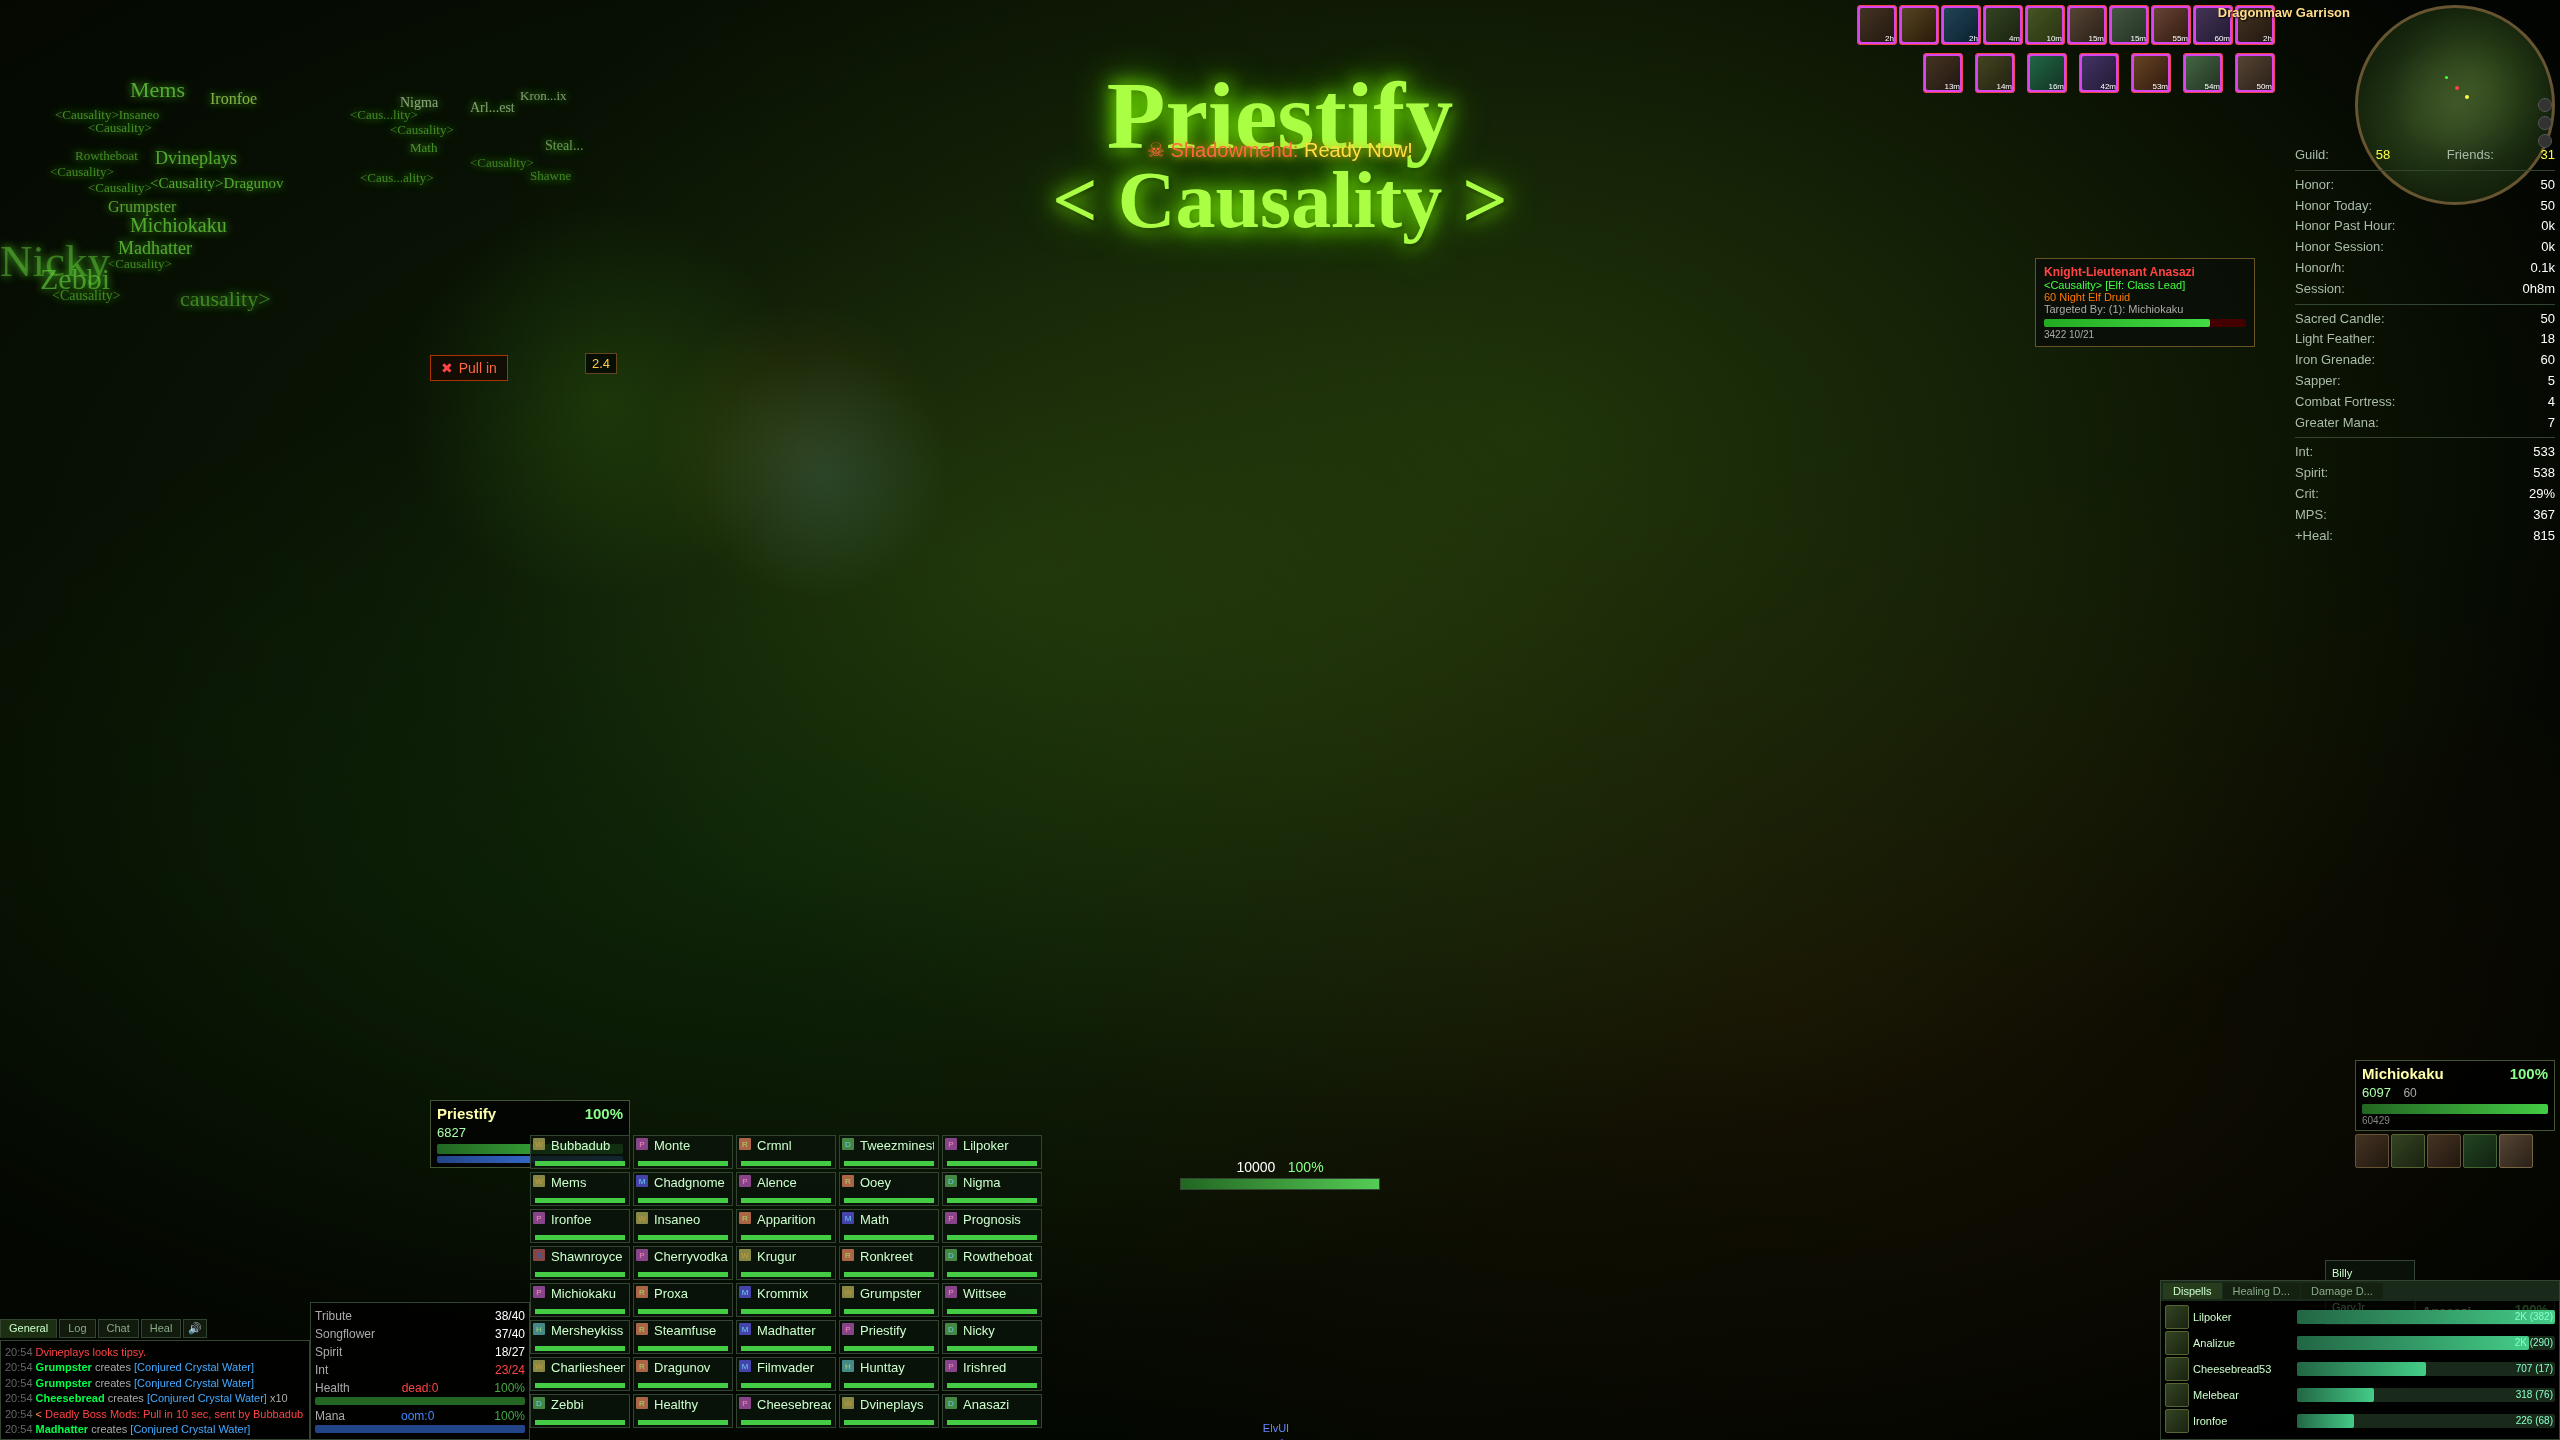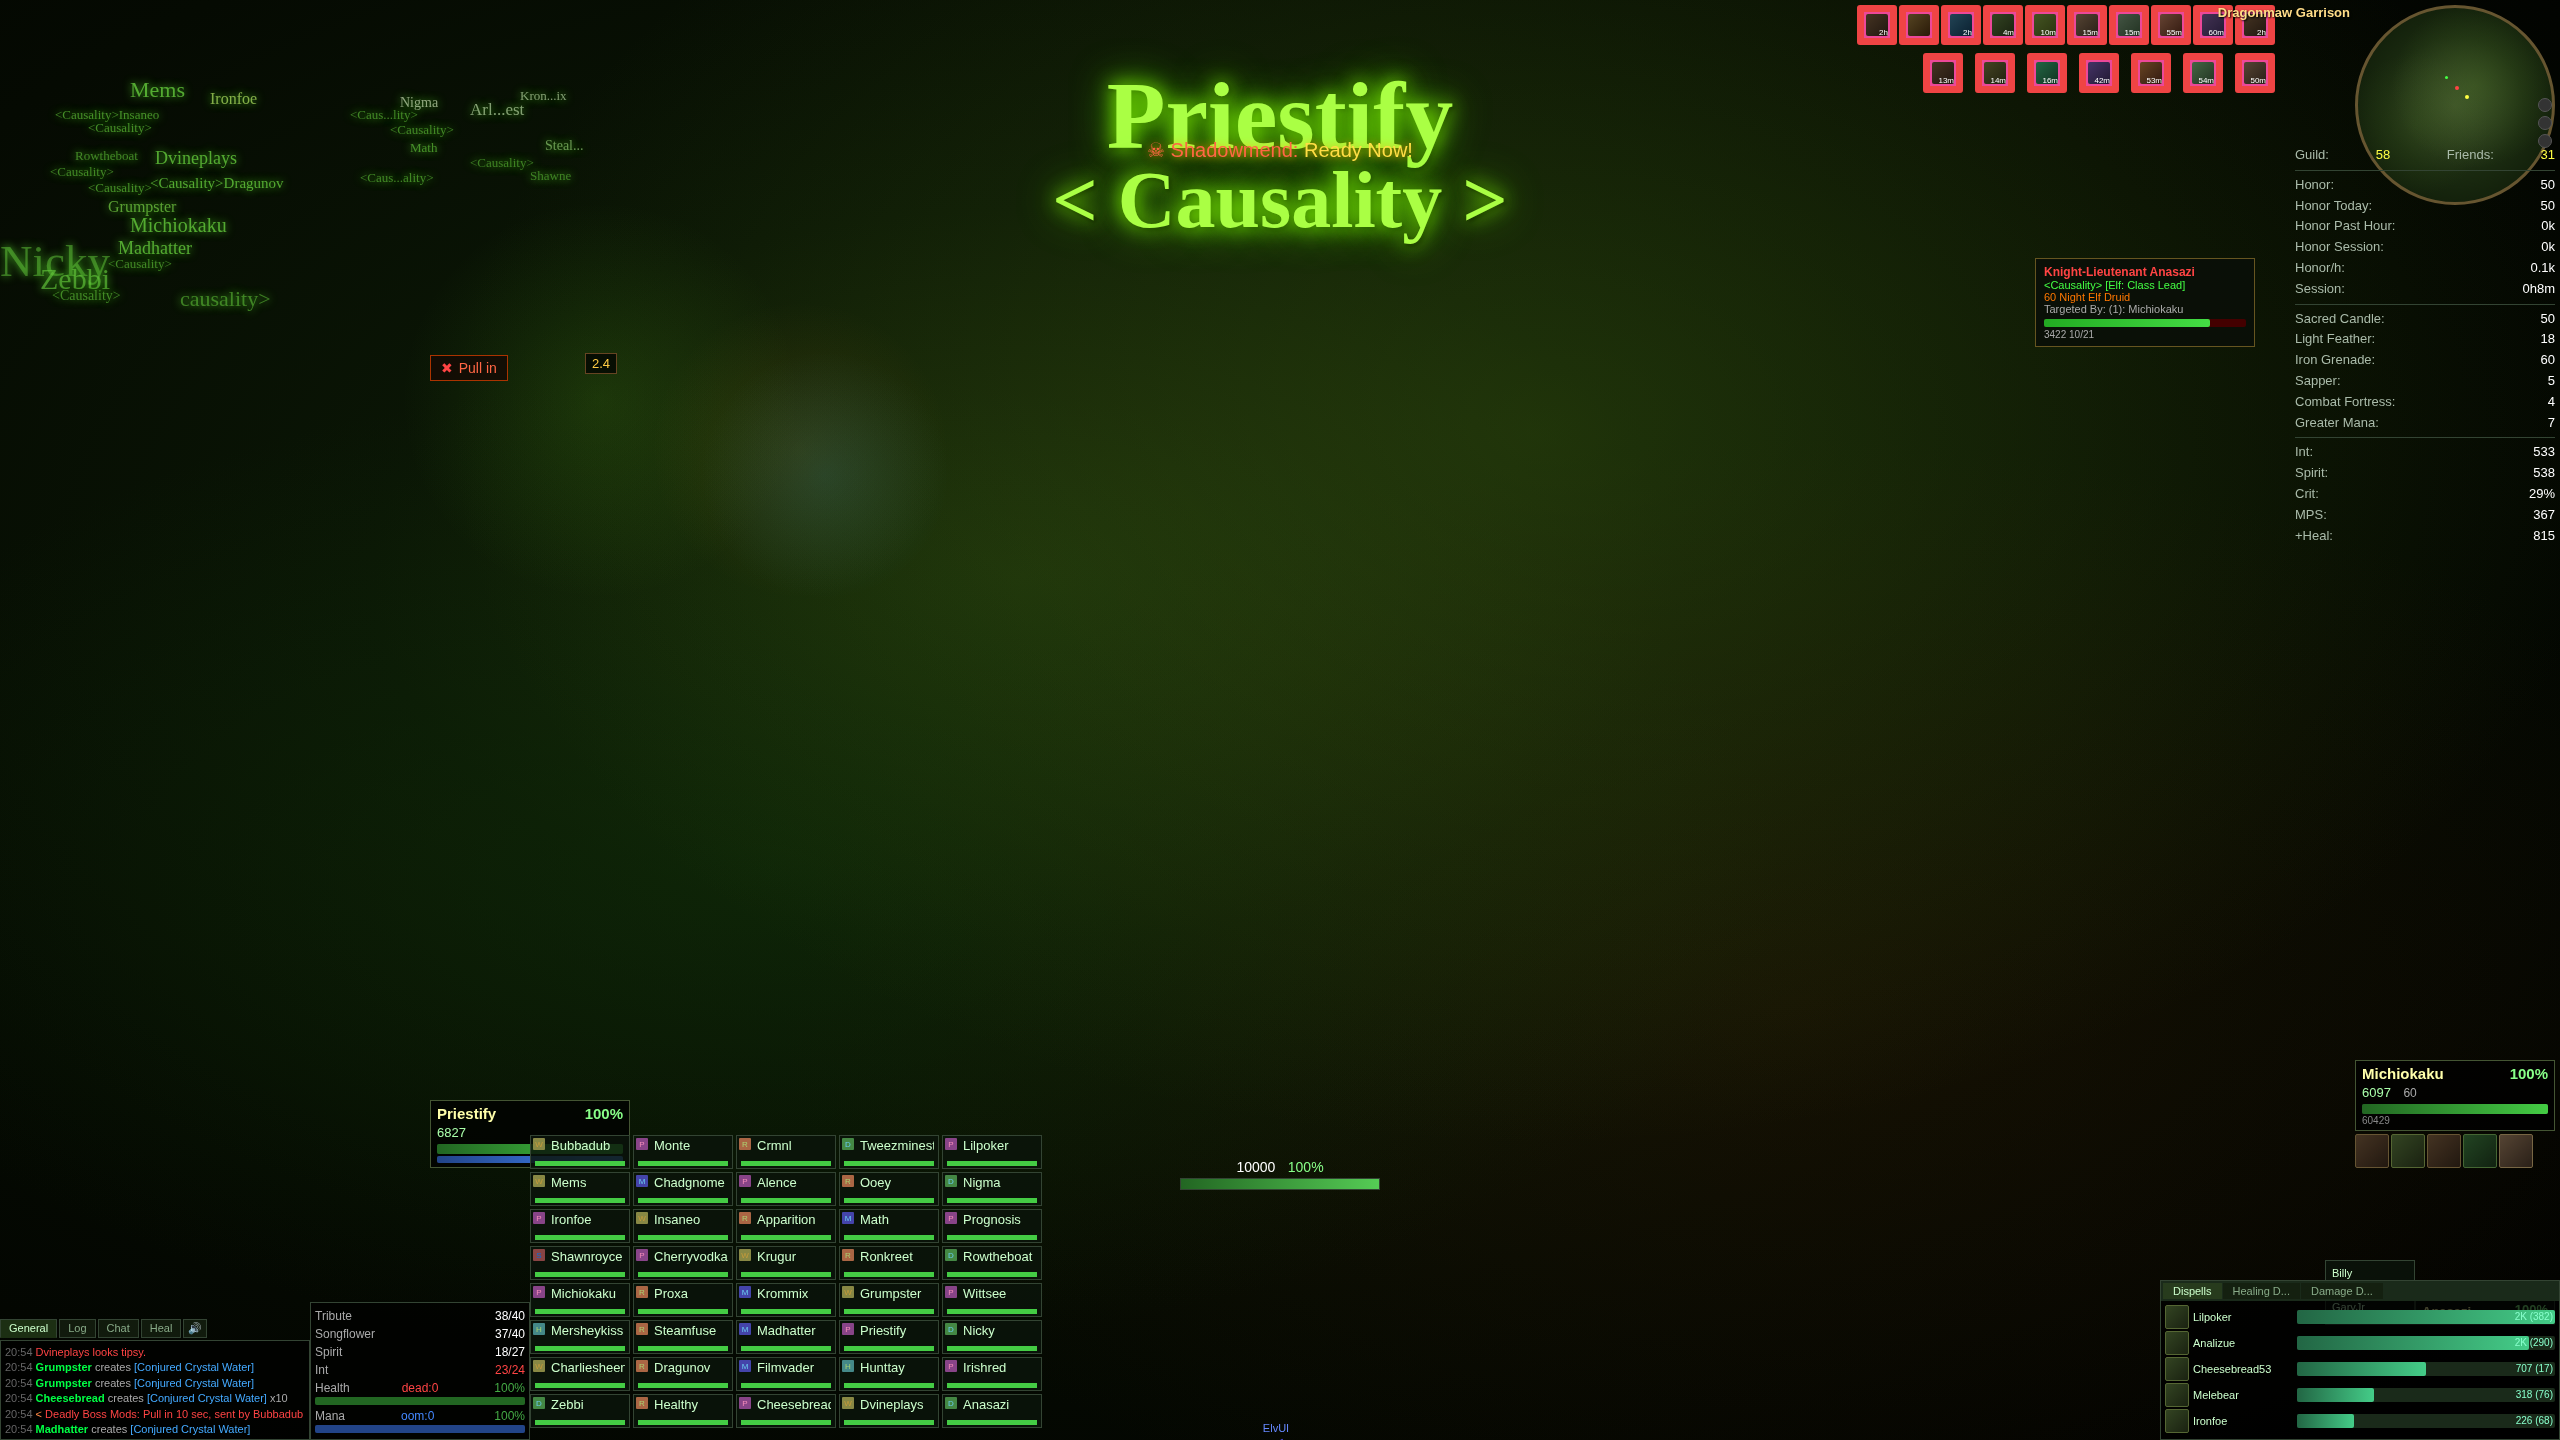--- a/index.html
+++ b/index.html
@@ -491,22 +491,22 @@
       top: 0;
       right: 280px;
       display: flex;
       gap: 2px;
       padding: 5px;
       z-index: 20;
     }
     .boss-buff {
       width: 40px;
       height: 40px;
-      background: #ec4899;
-      border: 7px solid #ef4444;
+      background: #d946ef;
+      border: 1px solid #ef4444;
       border-radius: 3px;
       cursor: pointer;
       position: relative;
     }
     .bb-inner {
       position: absolute;
       inset: 2px;
       border-radius: 2px;
       background: linear-gradient(135deg, #443322, #221810);
     }
@@ -543,21 +543,21 @@
   <span class="floating-text" style="top:238px;left:118px;font-size:18px;">Madhatter</span>
   <span class="floating-text" style="top:256px;left:108px;font-size:13px;color:rgba(100,200,60,0.6);">&lt;Causality&gt;</span>
   <span class="floating-text" style="top:235px;left:0;font-size:45px;color:rgba(100,200,60,0.5);">Nicky</span>
   <span class="floating-text" style="top:262px;left:40px;font-size:30px;color:rgba(100,200,60,0.65);">Zebbi</span>
   <span class="floating-text" style="top:288px;left:52px;font-size:14px;color:rgba(100,200,60,0.6);">&lt;Causality&gt;</span>
   <span class="floating-text" style="top:286px;left:180px;font-size:22px;color:rgba(100,200,60,0.55);text-align:right;">causality&gt;</span>
 </div>
 
 <div style="position:absolute;top:0;left:350px;width:700px;pointer-events:none;z-index:5;">
   <span class="floating-text" style="top:95px;left:50px;font-size:14px;color:rgba(200,220,180,0.7);">Nigma</span>
-  <span class="floating-text" style="top:100px;left:120px;font-size:17px;color:rgba(180,210,160,0.7);">Arl...est</span>
+  <span class="floating-text" style="top:100px;left:120px;font-size:14px;color:rgba(180,210,160,0.7);">Arl...est</span>
   <span class="floating-text" style="top:88px;left:170px;font-size:13px;color:rgba(180,210,160,0.7);">Kron...ix</span>
   <span class="floating-text" style="top:140px;left:60px;font-size:13px;color:rgba(100,200,60,0.65);">Math</span>
   <span class="floating-text" style="top:155px;left:120px;font-size:13px;color:rgba(100,200,60,0.55);">&lt;Causality&gt;</span>
   <span class="floating-text" style="top:107px;left:0;font-size:13px;color:rgba(100,200,60,0.6);">&lt;Caus...lity&gt;</span>
   <span class="floating-text" style="top:122px;left:40px;font-size:13px;color:rgba(100,200,60,0.6);">&lt;Causality&gt;</span>
   <span class="floating-text" style="top:170px;left:10px;font-size:13px;color:rgba(100,200,60,0.6);">&lt;Caus...ality&gt;</span>
   <span class="floating-text" style="top:168px;left:180px;font-size:13px;color:rgba(100,200,60,0.55);">Shawne</span>
   <span class="floating-text" style="top:138px;left:195px;font-size:14px;color:rgba(150,210,120,0.65);">Steal...</span>
 </div>
 

